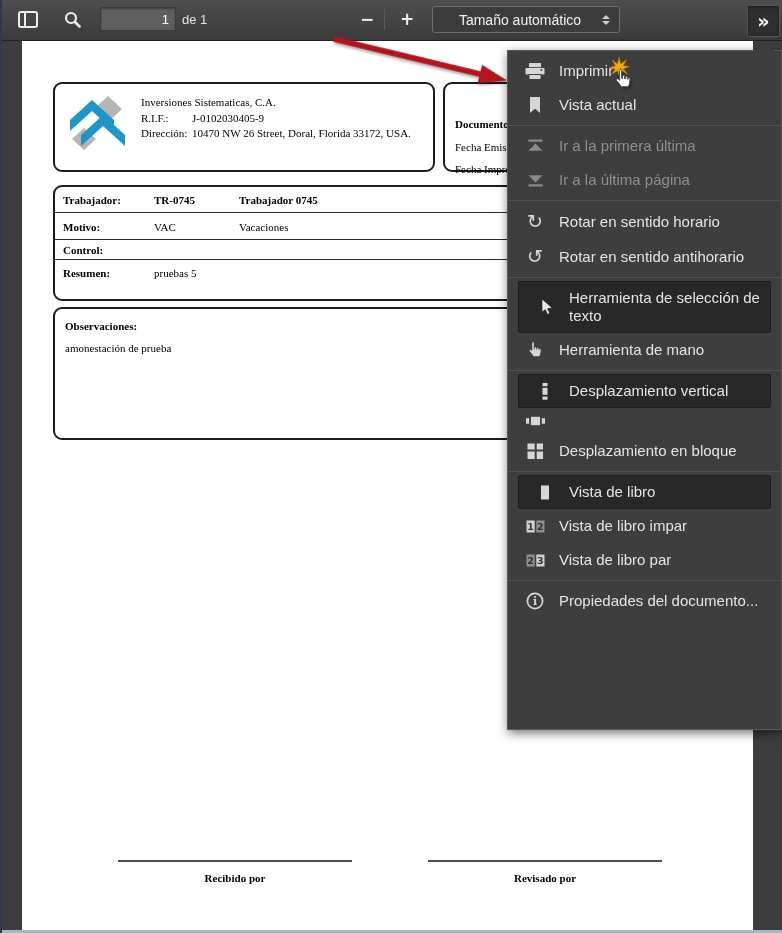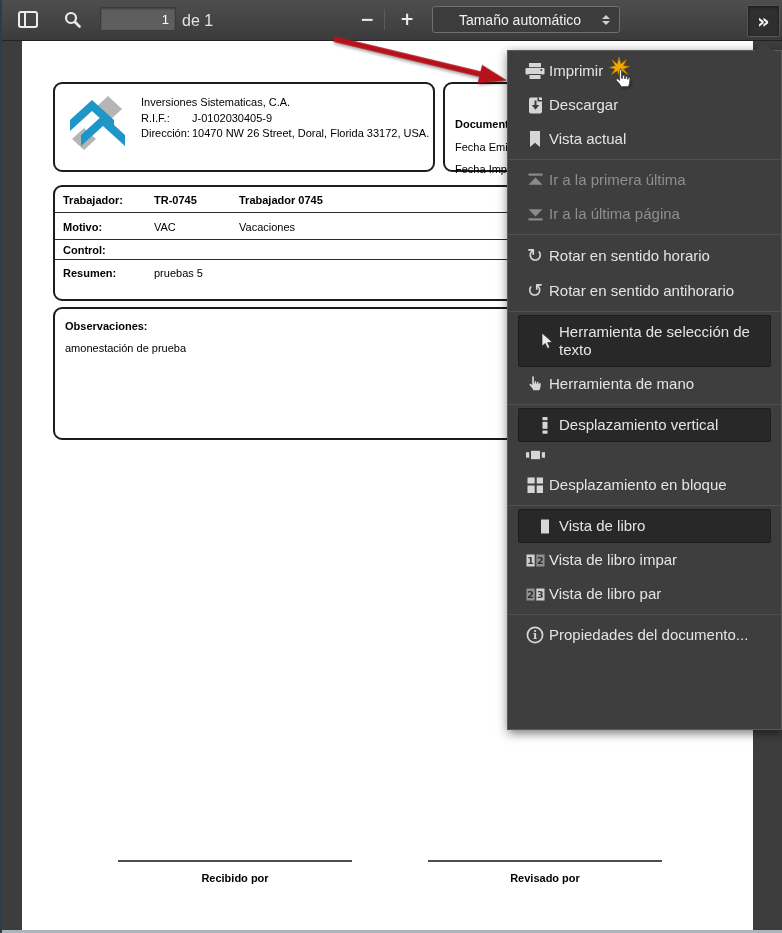--- a/index.html
+++ b/index.html
@@ -11,38 +11,38 @@
   
   #toolbar{position:absolute;top:0;left:0;right:0;height:40px;z-index:10;
     background:linear-gradient(#4e4e4e,#3b3b3b);border-bottom:1px solid #222;}
   .tbtn{position:absolute;display:flex;align-items:center;justify-content:center;
     width:30px;height:28px;top:5px;border-radius:2px;color:#ececec;cursor:pointer;}
   .tbtn svg{display:block;}
   #page-num-input{position:absolute;left:100px;top:7px;width:62px;height:22px;
     background:#5e5e5e;border:1px solid #3a3a3a;border-radius:2px;color:#fff;
     text-align:right;font-size:13px;padding:0 6px;outline:none;
     box-shadow:inset 0 1px 2px rgba(0,0,0,.35);font-family:"Liberation Sans",sans-serif;}
-  #page-count{position:absolute;left:182px;top:12px;font-size:16px;color:#e3e3e3;}
+  #page-count{position:absolute;left:182px;top:12px;font-size:13px;color:#e3e3e3;}
   .zoom-glyph{font-size:17px;font-weight:bold;color:#ececec;font-family:"DejaVu Sans",sans-serif;}
   #tb-divider{position:absolute;left:384px;top:9px;width:1px;height:21px;background:#5c5c5c;}
   #zoom-select{position:absolute;left:432px;top:6px;width:188px;height:27px;
     background:#3c3c3c;border:1px solid #707070;border-radius:3px;display:flex;
     align-items:center;justify-content:center;color:#f0f0f0;font-size:14px;cursor:pointer;
     box-sizing:border-box;gap:10px;}
   #zoom-select .spin{display:flex;flex-direction:column;gap:2px;position:absolute;right:9px;top:8px;}
   #zoom-select .spin i{width:0;height:0;border-left:4px solid transparent;border-right:4px solid transparent;}
   #zoom-select .spin i.up{border-bottom:4px solid #cfcfcf;}
   #zoom-select .spin i.dn{border-top:4px solid #cfcfcf;}
   #secondary-toggle{left:747px;width:31px;height:30px;background:#2f2f2f;
     border:1px solid #555;box-shadow:inset 0 1px 3px rgba(0,0,0,.5);}
   #secondary-toggle span{font-size:19px;font-weight:bold;color:#f2f2f2;font-family:"DejaVu Sans",sans-serif;line-height:1;}
 
   
   #pdf-page{position:absolute;left:22px;top:40px;width:731px;height:890px;background:#ffffff;
-    z-index:1;color:#000;font-family:Liberation Sans, sans-serif;}
+    z-index:1;color:#000;font-family:Liberation Serif, serif;}
   .docbox{position:absolute;border:2px solid #1c1c1c;border-radius:9px;box-sizing:border-box;background:#fff;}
   #company-box{left:31px;top:42px;width:382px;height:90px;}
   #logo{position:absolute;left:12px;top:10px;}
   #company-text{position:absolute;left:86px;top:11px;font-size:11px;line-height:15.5px;}
   .kv{display:flex;}
   .kv .k{width:51px;}
   #company-phones{margin-top:8px;}
   #docinfo-box{left:421px;top:42px;width:284px;height:90px;}
   #docinfo-box .title{position:absolute;left:10px;top:34px;font-weight:bold;font-size:11px;}
   #docinfo-box .l1{position:absolute;left:10px;top:57px;font-size:11px;}
@@ -62,21 +62,21 @@
 
   .sigline{position:absolute;width:234px;border-top:2px solid #4d4d4d;}
   .siglabel{position:absolute;width:234px;text-align:center;font-weight:bold;font-size:11px;}
 
   
   #menu{position:absolute;left:507px;top:50px;width:275px;height:680px;z-index:20;
     background:#3e3e3e;border:1px solid #5a5a5a;box-sizing:border-box;
     box-shadow:1px 3px 10px rgba(0,0,0,.55);padding:3px 0;color:#e4e4e4;font-size:15px;}
   #menu::before{content:"";position:absolute;top:-8px;right:7px;width:0;height:0;
     border-left:10px solid transparent;border-right:10px solid transparent;border-bottom:8px solid #3e3e3e;}
-  .mi{display:flex;align-items:center;gap:3px;padding:8px 8px 8px 16px;cursor:pointer;line-height:1.2;}
+  .mi{display:flex;align-items:center;gap:13px;padding:8px 8px 8px 16px;cursor:pointer;line-height:1.2;}
   .mi .ic{flex:0 0 22px;display:flex;align-items:center;justify-content:center;}
   .mi .ic .glyph{font-family:"DejaVu Sans",sans-serif;font-size:19px;color:#d8d8d8;line-height:1;}
   .mi.active{background:#282828;box-shadow:inset 0 0 0 1px #1d1d1d;border-radius:3px;margin:0 10px;}
   .mi.disabled{color:#8f8f8f;cursor:default;}
   .sep{height:1px;background:#5f5f5f;opacity:.55;margin:3px 0;}
 
   
   #arrow-layer{position:absolute;left:0;top:0;z-index:15;pointer-events:none;}
   #cursor-layer{position:absolute;left:600px;top:56px;z-index:30;pointer-events:none;}
 </style>
@@ -202,32 +202,20 @@
         <svg width="20" height="17" viewBox="0 0 20 17">
             <rect x="4" y="0" width="12" height="4.2" fill="#d6d6d6"></rect>
             <rect x="0.5" y="5" width="19" height="6.4" rx="1.2" fill="#d6d6d6"></rect>
             <rect x="4" y="11.5" width="12" height="5" fill="#d6d6d6" stroke="#3e3e3e" stroke-width="1"></rect>
             <circle cx="16.3" cy="7" r="1" fill="#3e3e3e"></circle>
           </svg>
       </span>
       <span>Imprimir</span>
     </div>
 
-    <div class="mi">
-      <span class="ic">
-        <svg width="17" height="17" viewBox="0 0 17 17">
-            <rect x="2" y="0.5" width="13" height="16" rx="2" fill="#d6d6d6"></rect>
-            <rect x="10.5" y="0.5" width="4.5" height="4" fill="#3e3e3e"></rect>
-            <rect x="12" y="0.5" width="3" height="2.5" fill="#d6d6d6"></rect>
-            <rect x="7.5" y="3.5" width="2" height="5" fill="#3e3e3e"></rect>
-            <polygon points="4.7,8 12.3,8 8.5,12.8" fill="#3e3e3e"></polygon>
-          </svg>
-      </span>
-      <span>Descargar</span>
-    </div>
 
     <div class="mi">
       <span class="ic">
         <svg width="12" height="16" viewBox="0 0 12 16">
             <path d="M1 0 h10 v16 l-5 -4.2 L1 16 Z" fill="#d6d6d6"></path>
           </svg>
       </span>
       <span>Vista actual</span>
     </div>
 

